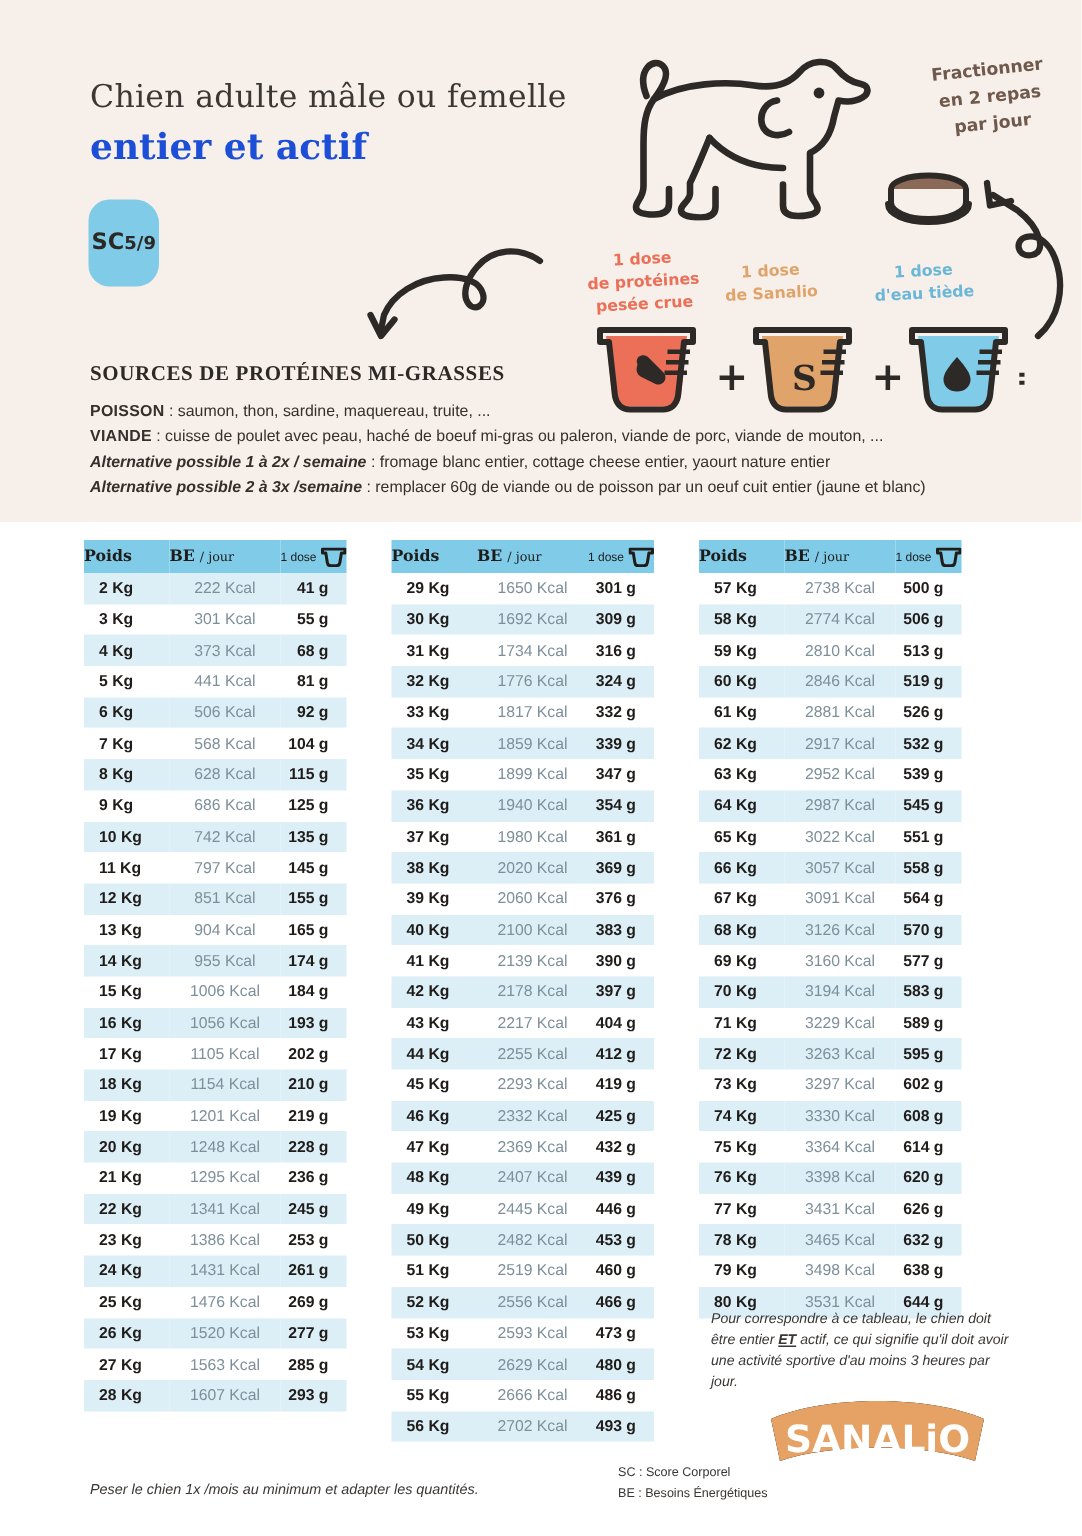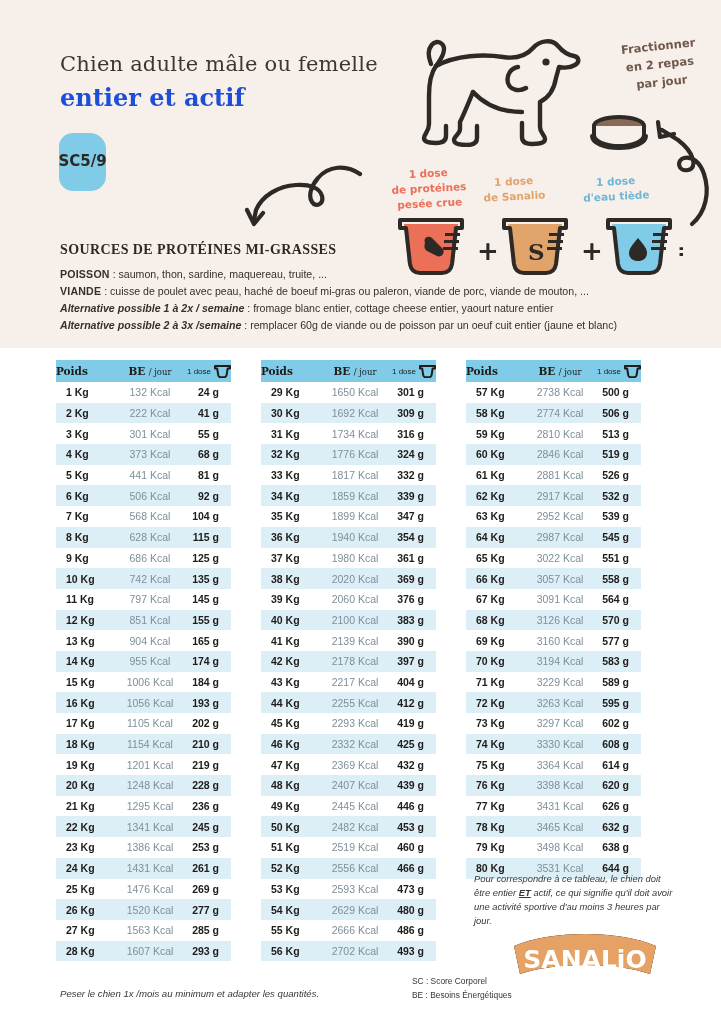--- a/index.html
+++ b/index.html
@@ -28,21 +28,21 @@
     font-size:24px;font-weight:bold;color:#1d4ed8;margin-top:7px;white-space:nowrap;
   }
 
   .sc-badge{
     position:absolute;left:59px;top:133px;width:47px;height:58px;
     background:#7fcbe8;border-radius:14px 16px 15px 14px;
     display:flex;align-items:center;justify-content:center;
     line-height:1.06;
   }
   .sc-badge .sc-t{font-size:15px;font-weight:bold;color:#2c2825;font-family:"DejaVu Sans",sans-serif;}
-  .sc-badge .sc-b{font-size:15px;font-weight:bold;color:#2c2825;font-family:"DejaVu Sans",sans-serif;}
+  .sc-badge .sc-b{font-size:12px;font-weight:bold;color:#2c2825;font-family:"DejaVu Sans",sans-serif;}
 
   .frac-note{
     position:absolute;left:600px;top:38px;width:120px;
     font-family:"DejaVu Sans", sans-serif;
     font-size:11.5px;font-weight:bold;color:#6f584c;
     line-height:1.55;text-align:center;
     transform:rotate(-6deg);
   }
 
   .dog-svg{position:absolute;left:398px;top:22px;}
@@ -87,21 +87,21 @@
   .tbl.c1{left:56px;}
   .tbl.c2{left:261px;}
   .tbl.c3{left:466px;}
   .thead-row{background:#7fcbe8;height:22px;}
   .thead-row td{padding:0;}
   .th-poids{
     font-family:"DejaVu Serif",serif;font-size:10.5px;font-weight:bold;
     color:#1f1c1a;padding-left:10px;
   }
   .th-be{
-    font-family:"DejaVu Serif",serif;font-size:10.5px;color:#1f1c1a;text-align:center;
+    font-family:"DejaVu Serif",serif;font-size:10.5px;color:#1f1c1a;
   }
   .th-be b{font-weight:bold;}
   .th-be span{font-size:8.5px;}
   .th-dose{
     font-size:8px;color:#1f1c1a;text-align:right;padding-right:4px;
     white-space:nowrap;
   }
   .th-dose .cupmini{display:inline-block;vertical-align:-4px;margin-left:3px;}
   .trow{height:20.7px;}
   .trow.alt{background:#dceef6;}
@@ -250,25 +250,20 @@
   <div class="tables">
     <table class="tbl c1">
         <tbody>
           <tr class="thead-row">
             <td class="th-poids">Poids</td>
             <td class="th-be"><b>BE</b> <span>/ jour</span></td>
             <td class="th-dose">1 dose<svg class="cupmini" width="17" height="13" viewBox="0 0 17 13">
                 <path d="M1 1 L16 1 L16 3.6 L13.6 3.6 L12.6 10 C12.4 11.6 11.4 12.2 10 12.2 L6.6 12.2 C5.2 12.2 4.4 11.6 4.2 10 L3.2 3.6 L1 3.6 Z" fill="none" stroke="#1f1c1a" stroke-width="2" stroke-linejoin="round"></path>
               </svg></td>
           </tr>
-          <tr class="trow">
-            <td class="c-w">1 Kg</td>
-            <td class="c-k">132 Kcal</td>
-            <td class="c-d">24 g</td>
-          </tr>
           <tr class="trow alt">
             <td class="c-w">2 Kg</td>
             <td class="c-k">222 Kcal</td>
             <td class="c-d">41 g</td>
           </tr>
           <tr class="trow">
             <td class="c-w">3 Kg</td>
             <td class="c-k">301 Kcal</td>
             <td class="c-d">55 g</td>
           </tr>

